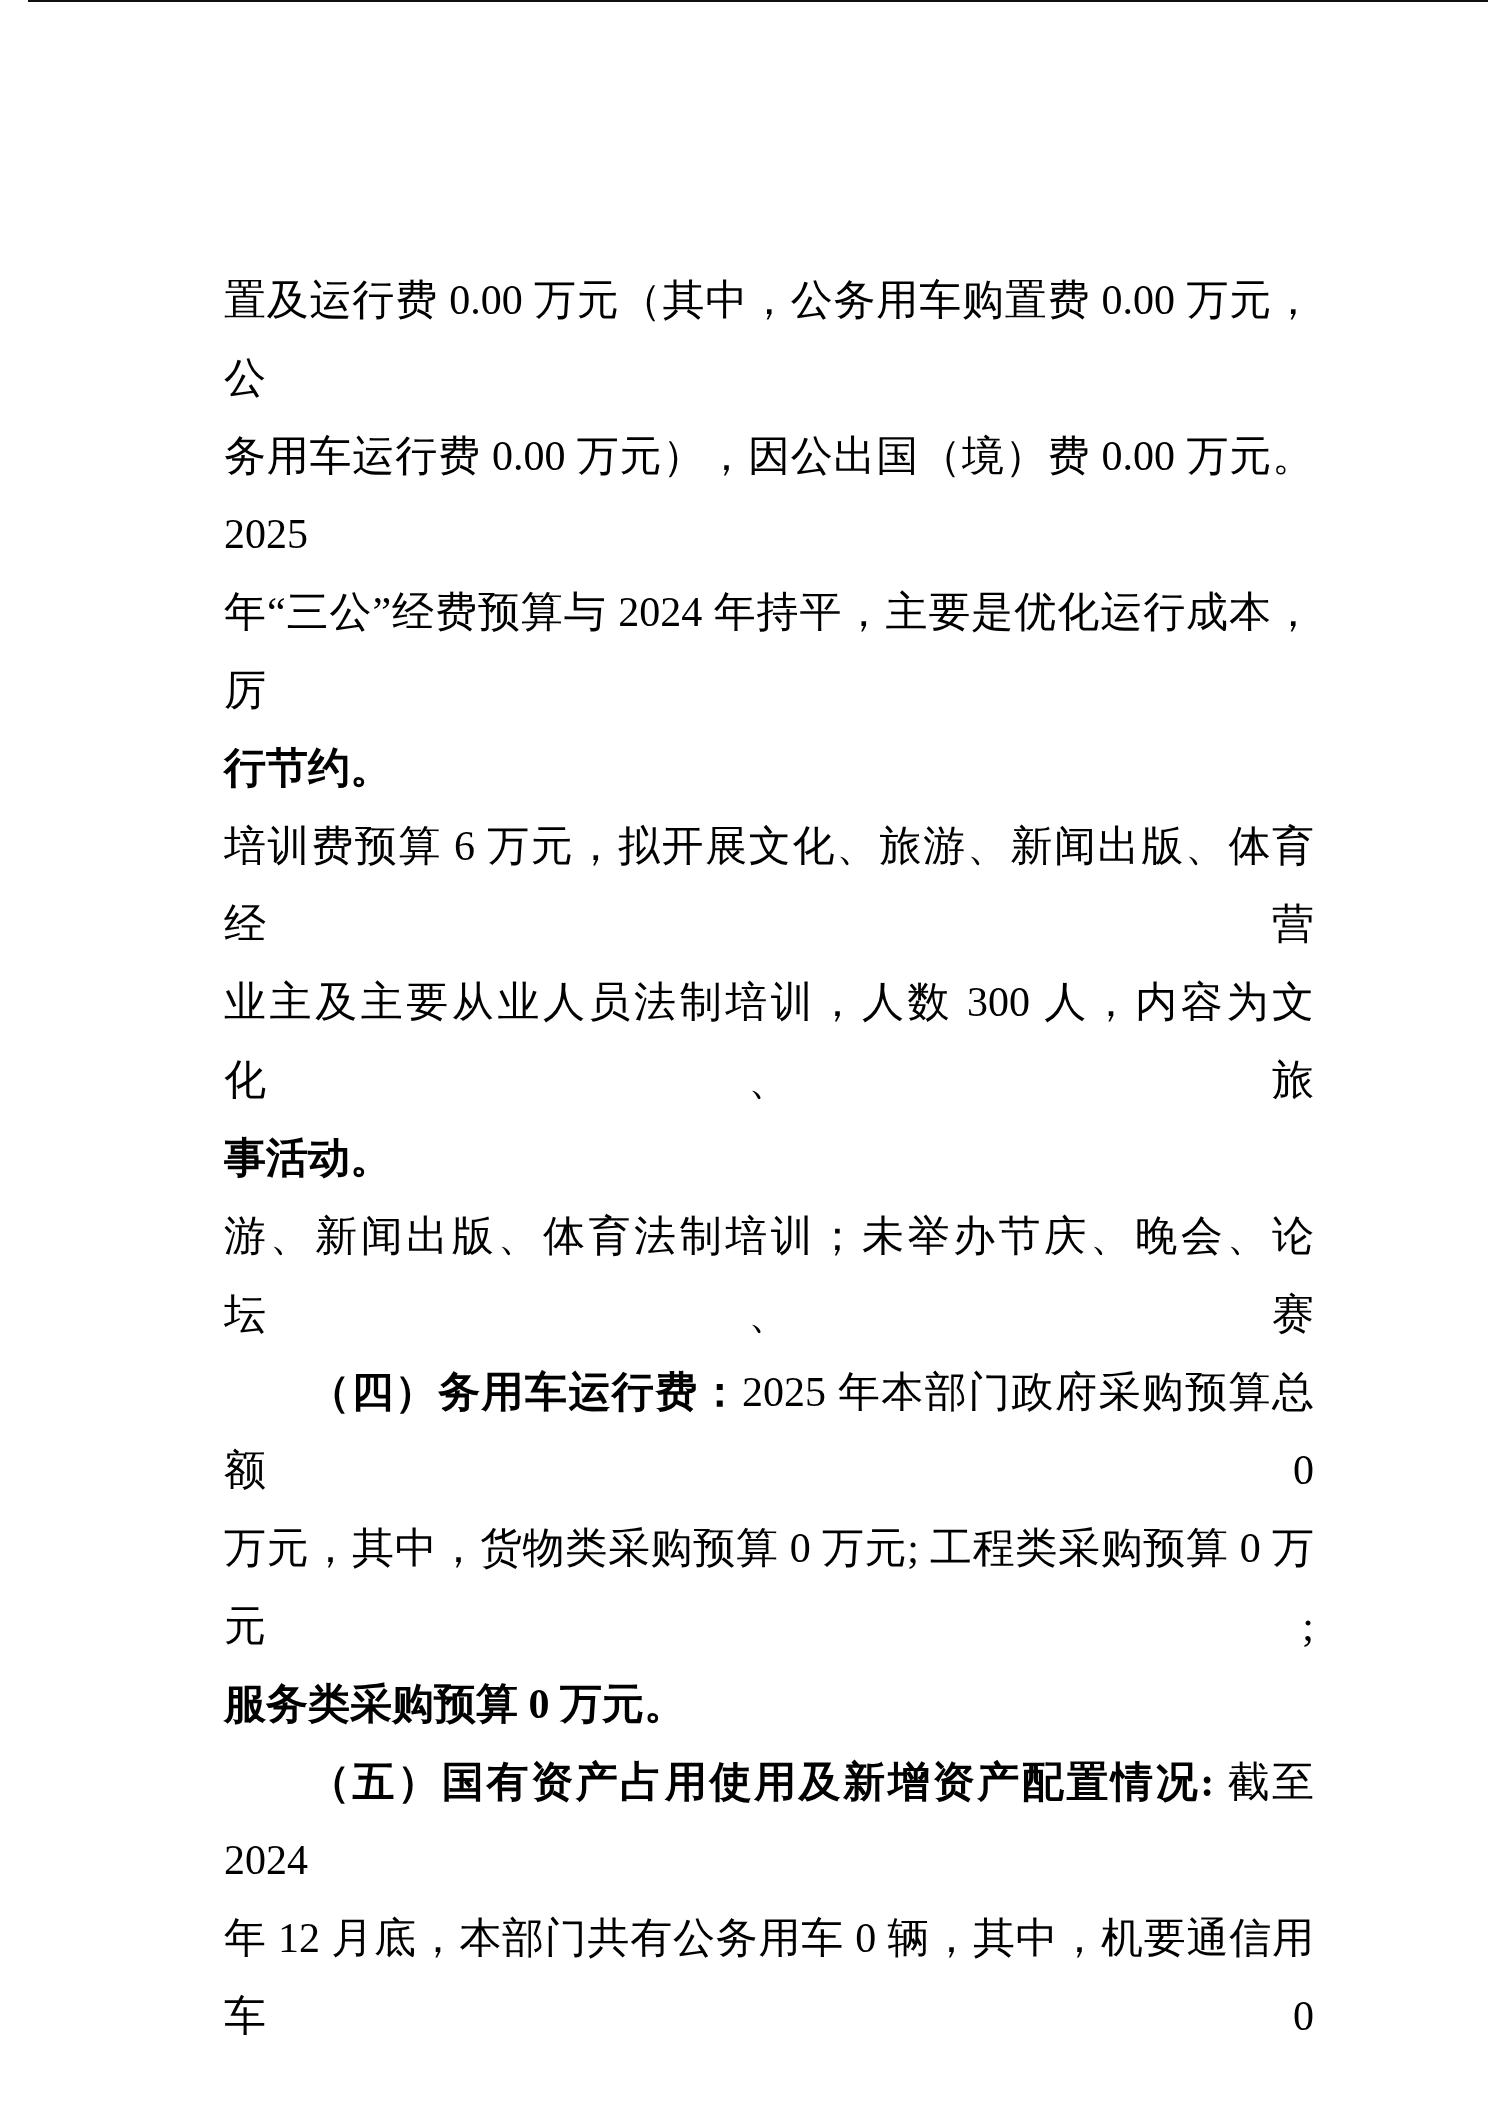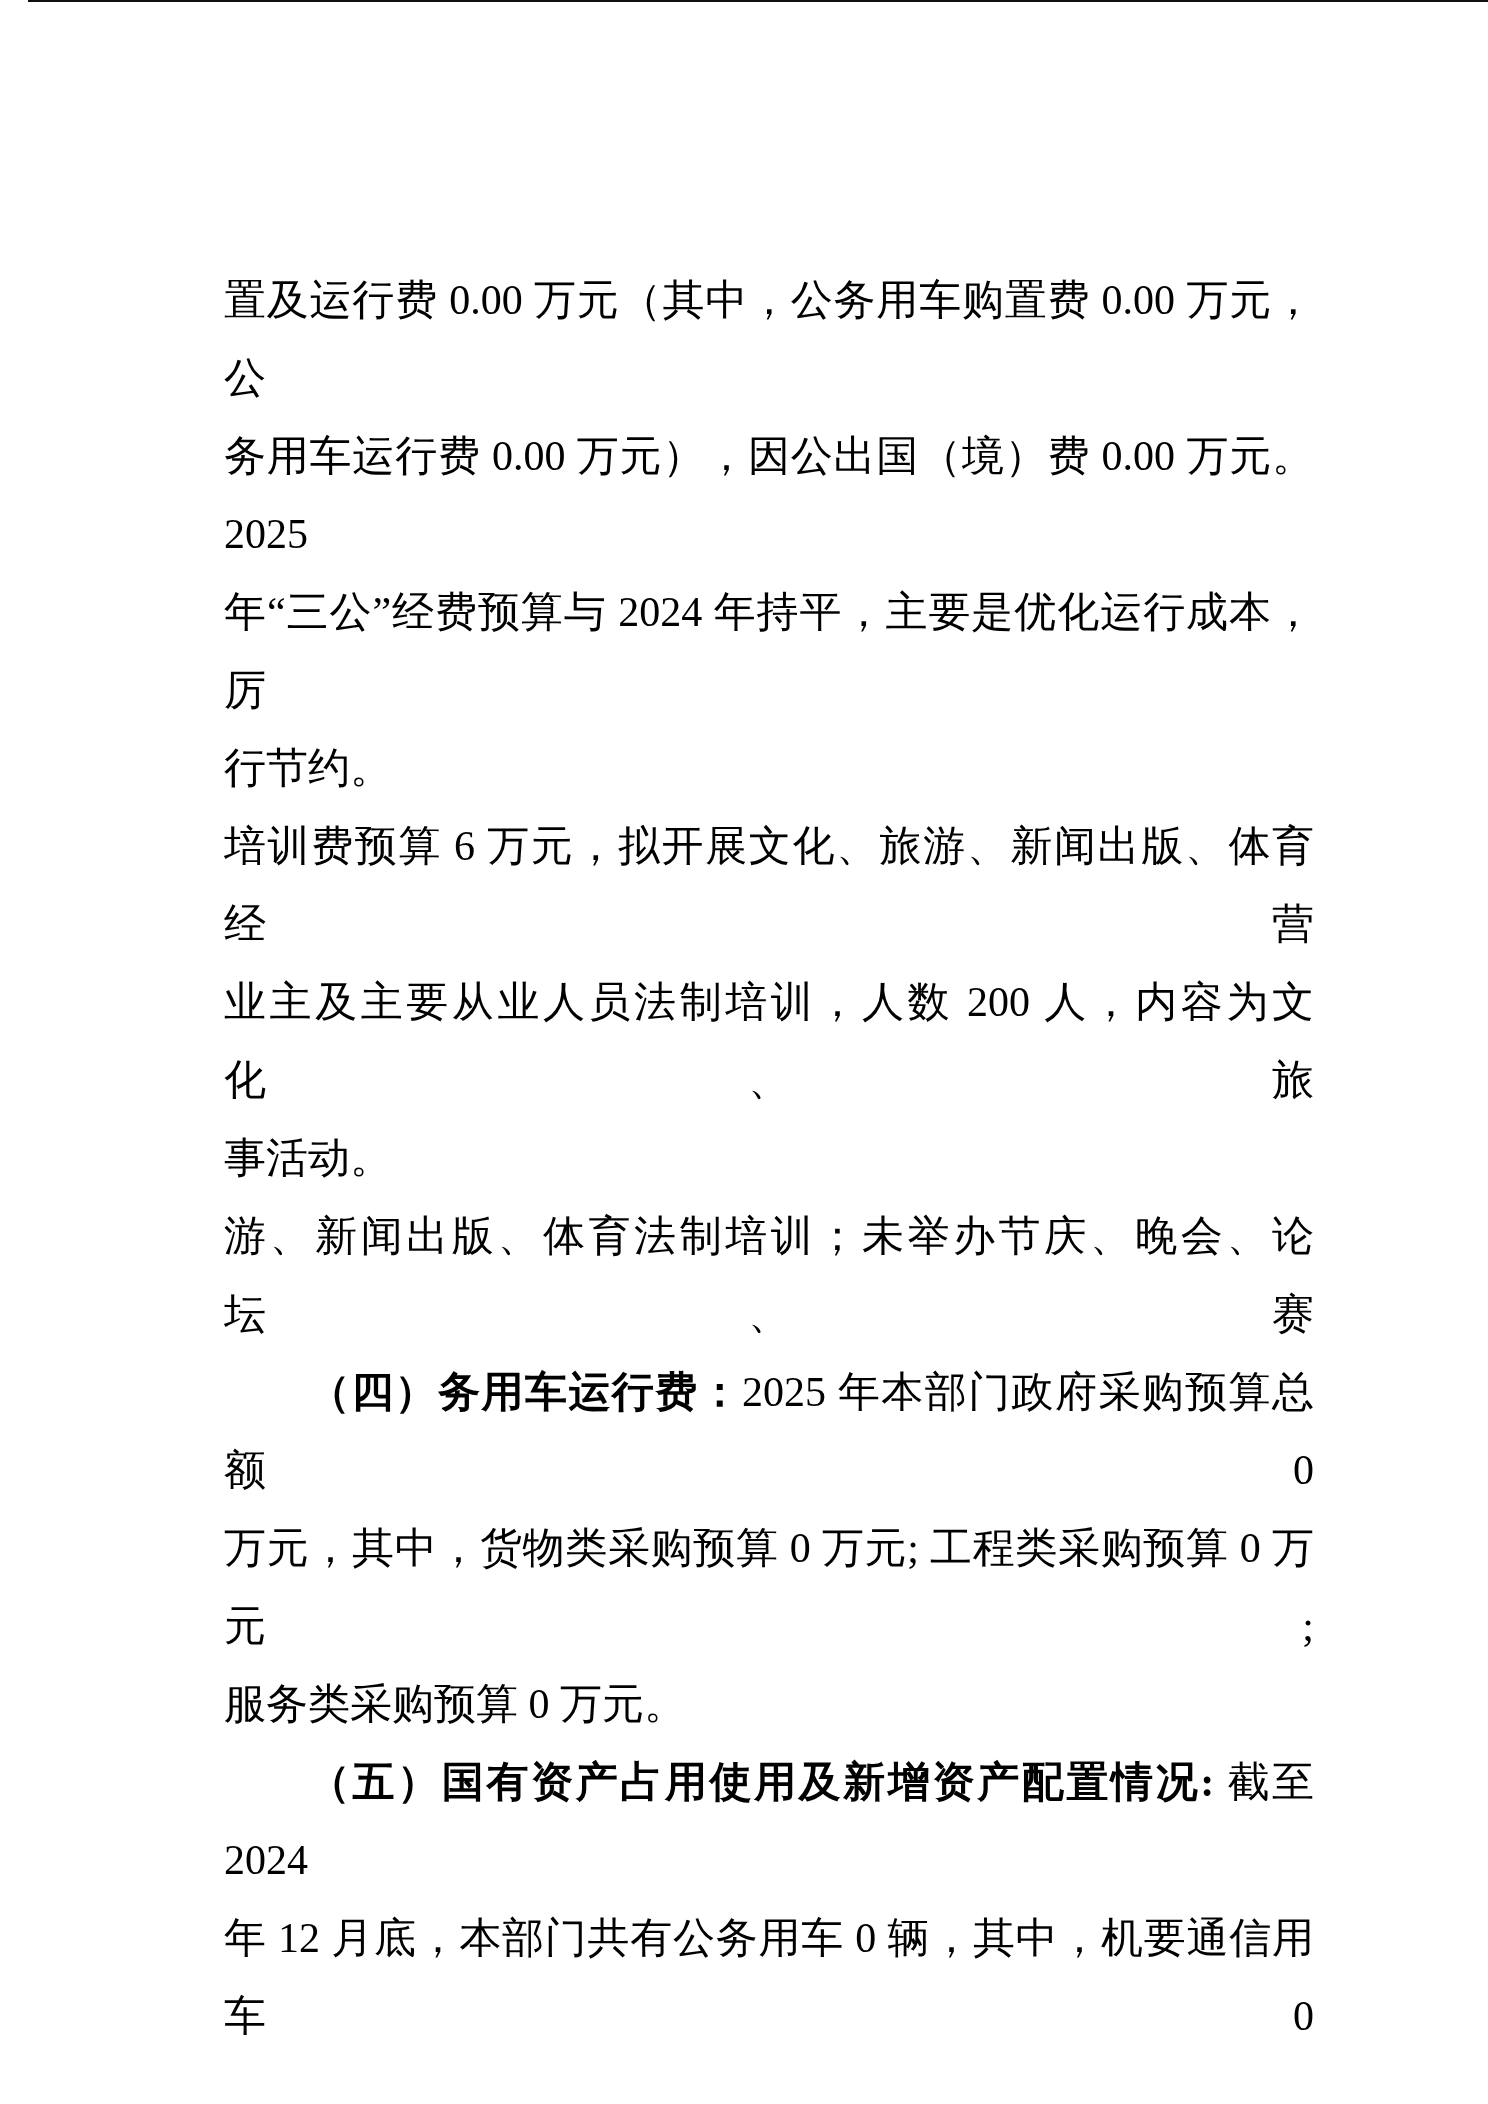--- a/index.html
+++ b/index.html
@@ -37,41 +37,42 @@
     line-height: 78px;
     font-family: "Liberation Serif", serif;
   }
   .line {
     text-align: justify;
     text-align-last: justify;
     text-justify: inter-character;
   }
   .line.flush-last {
     text-align-last: left;
+    font-weight: bold;
   }
   .line.indent {
     text-indent: 84px;
   }
   .seg-bold {
     font-weight: bold;
   }
 </style>
 </head>
 <body>
 
 <div class="page" style="background: rgb(255, 255, 255);">
   <div class="edge-top" style="background: rgb(16, 16, 16);"></div>
   <div class="edge-right" style="background: rgb(136, 136, 136);"></div>
   <div class="content" id="doc-body">
       <div class="line"><span class="seg">置及运行费 0.00 万元（其中，公务用车购置费 0.00 万元，公</span></div>
       <div class="line"><span class="seg">务用车运行费 0.00 万元），因公出国（境）费 0.00 万元。2025</span></div>
       <div class="line"><span class="seg">年“三公”经费预算与 2024 年持平，主要是优化运行成本，厉</span></div>
       <div class="line flush-last"><span class="seg">行节约。</span></div>
       <div class="line"><span class="seg">培训费预算 6 万元，拟开展文化、旅游、新闻出版、体育经营</span></div>
-      <div class="line"><span class="seg">业主及主要从业人员法制培训，人数 200 人，内容为文化、旅</span></div>
+      <div class="line"><span class="seg">业主及主要从业人员法制培训，人数 300 人，内容为文化、旅</span></div>
       <div class="line flush-last"><span class="seg">事活动。</span></div>
       <div class="line"><span class="seg">游、新闻出版、体育法制培训；未举办节庆、晚会、论坛、赛</span></div>
       <div class="line indent"><span class="seg-bold">（四）务用车运行费：</span><span class="seg">2025 年本部门政府采购预算总额 0</span></div>
       <div class="line"><span class="seg">万元，其中，货物类采购预算 0 万元; 工程类采购预算 0 万元;</span></div>
       <div class="line flush-last"><span class="seg">服务类采购预算 0 万元。</span></div>
       <div class="line indent"><span class="seg-bold">（五）国有资产占用使用及新增资产配置情况:</span><span class="seg"> 截至 2024</span></div>
       <div class="line"><span class="seg">年 12 月底，本部门共有公务用车 0 辆，其中，机要通信用车 0</span></div>
     </div>
 </div>
 

